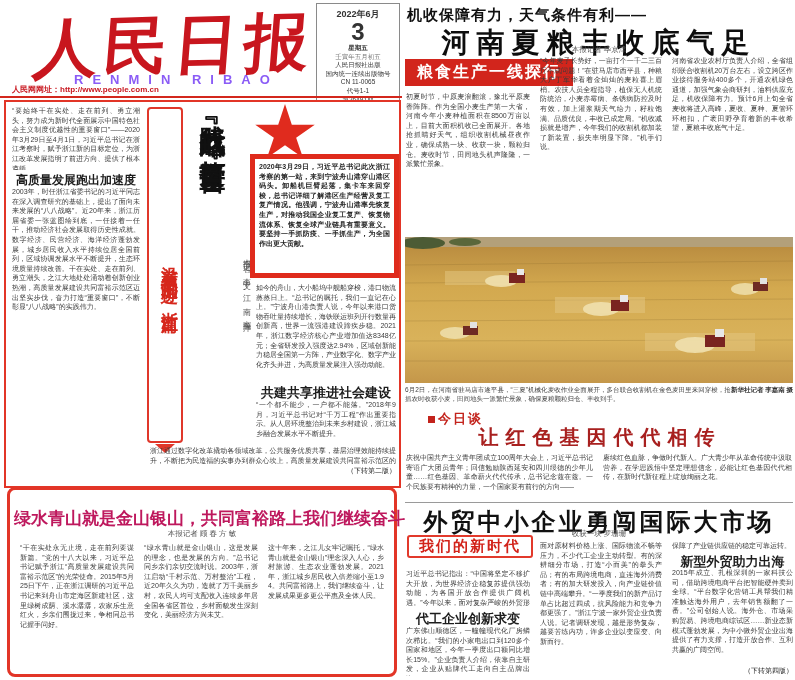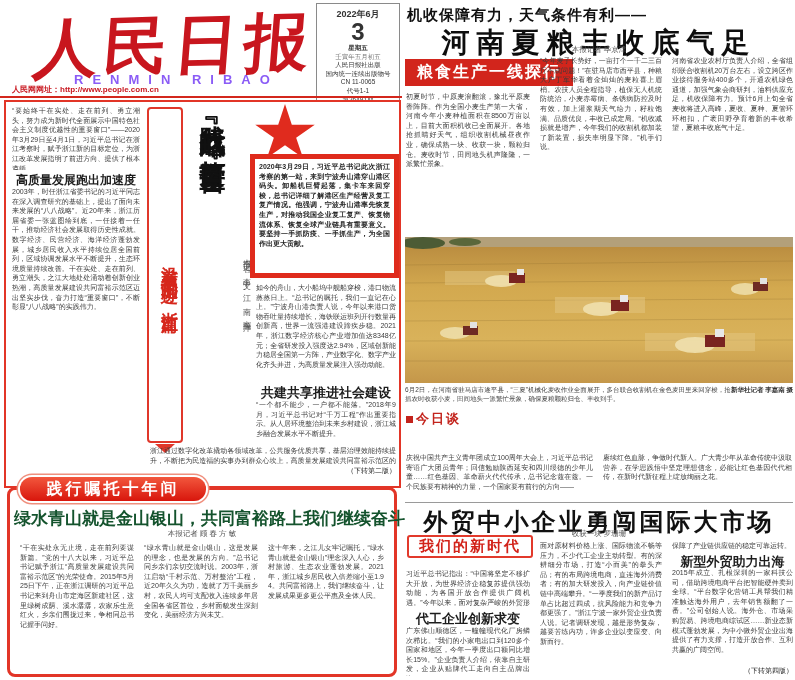--- a/index.html
+++ b/index.html
@@ -47,21 +47,21 @@
   .h2{font-size:24px;font-weight:bold;color:#111;letter-spacing:3px;white-space:nowrap;}
   .era-label{border:2px solid #e2392b;border-radius:3px;color:#d2231a;font-weight:bold;font-size:15px;
              letter-spacing:2px;display:flex;align-items:center;justify-content:center;background:#fff;box-sizing:border-box;}
   .sub13{font-size:13px;}
   .turn{font-size:7px;color:#222;text-align:right;}
   
   .bbox{border:3px solid #e23527;border-radius:8px;background:#fff;box-sizing:border-box;}
   .pill{background:linear-gradient(#f2573d,#d8160c);border-radius:12px;color:#fff;font-weight:bold;
         font-size:16px;letter-spacing:3px;display:flex;align-items:center;justify-content:center;
         box-shadow:0 0 0 2px #fff,0 0 0 3.5px #f0907e;}
-  .h3{font-size:17px;font-weight:bold;color:#14532d;white-space:nowrap;}
+  .h3{font-size:17px;font-weight:bold;color:#be185d;white-space:nowrap;}
   .caption{font-size:6.5px;line-height:8.6px;color:#444;text-align:justify;word-break:break-all;overflow:hidden;}
   .credit{float:right;color:#333;font-weight:bold;}
 </style>
 </head>
 <body>
 
 <div id="page">
 
   <div class="abs" style="left:34px;top:2px;">
     <div class="logo">人民日报</div>
@@ -137,24 +137,25 @@
         <ellipse cx="50" cy="96" rx="15" ry="6" fill="#efe0ae" opacity="0.85"></ellipse>
         <rect x="58" y="89" width="15" height="9" fill="#6e2a24"></rect>
           <rect x="65" y="85" width="7" height="6" fill="#e2e2e2"></rect>
       </g>
     </svg>
   </div>
   <div class="abs caption" style="left:405px;top:386px;width:388px;height:25px;">
     <span class="credit">新华社记者 李嘉南 摄</span><span>6月2日，在河南省驻马店市遂平县，“三夏”机械化麦收作业全面展开，多台联合收割机在金色麦田里来回穿梭，抢抓农时收获小麦，田间地头一派繁忙景象，确保夏粮颗粒归仓、丰收到手。</span>
   </div>
 
-  <div class="abs tt-label" style="left:406px;top:410px;justify-content:space-between;">
+  <div class="abs tt-label" style="left:428px;top:410px;justify-content:space-between;">
     <span class="tt-sq"></span>
     <span>今日谈</span>
   </div>
+  <div class="abs tt-head center" style="left:415px;top:424px;width:370px;">让红色基因代代相传</div>
   <div class="abs body-txt" style="left:406px;top:453px;width:187px;height:46px;">庆祝中国共产主义青年团成立100周年大会上，习近平总书记寄语广大团员青年；回信勉励陕西延安和四川绥德的少年儿童……红色基因、革命薪火代代传承，总书记念兹在兹。一个民族要有精神的力量，一个国家要有前行的方向——</div>
   <div class="abs body-txt" style="left:603px;top:453px;width:189px;height:46px;">赓续红色血脉，争做时代新人。广大青少年从革命传统中汲取营养，在学思践悟中坚定理想信念，必能让红色基因代代相传，在新时代新征程上绽放绚丽之花。</div>
 
   <div class="abs divider" style="left:405px;top:502px;width:388px;"></div>
 
   <div class="abs h2 center" style="left:405px;top:506px;width:388px;">外贸中小企业勇闯国际大市场</div>
   <div class="abs byline center" style="left:405px;top:529px;width:388px;">收获一块 罗珊珊</div>
 
   <div class="abs era-label" style="left:407px;top:535px;width:126px;height:23px;text-align:right;">我们的新时代</div>
 
@@ -187,21 +188,20 @@
   </div>
 
   <div class="abs body-txt" style="left:256px;top:283px;width:140px;height:98px;">如今的舟山，大小船坞中舰船穿梭，港口物流蒸蒸日上。“总书记的嘱托，我们一直记在心上。”宁波舟山港负责人说，今年以来港口货物吞吐量持续增长，海铁联运班列开行数量再创新高，世界一流强港建设蹄疾步稳。2021年，浙江数字经济核心产业增加值达8348亿元；全省研发投入强度达2.94%，区域创新能力稳居全国第一方阵，产业数字化、数字产业化齐头并进，为高质量发展注入强劲动能。</div>
   <div class="abs subhead" style="left:256px;top:384px;width:140px;font-size:13px;">共建共享推进社会建设</div>
   <div class="abs body-txt" style="left:256px;top:400px;width:140px;height:42px;">“一个都不能少，一户都不能落。”2018年9月，习近平总书记对“千万工程”作出重要指示。从人居环境整治到未来乡村建设，浙江城乡融合发展水平不断提升。</div>
 
   <div class="abs body-txt" style="left:150px;top:446px;width:246px;height:19px;">浙江通过数字化改革撬动各领域改革，公共服务优质共享，基层治理效能持续提升，不断把为民造福的实事办到群众心坎上，高质量发展建设共同富裕示范区的美好图景正在之江大地徐徐铺展。</div>
   <div class="abs turn" style="left:296px;top:466px;width:100px;">（下转第二版）</div>
 
   <div class="abs bbox" style="left:7px;top:487px;width:390px;height:190px;"></div>
-  <div class="abs pill" style="left:20px;top:477px;width:186px;height:24px;z-index:2;">践行嘱托十年间</div>
 
   <div class="abs h3 center" style="left:14px;top:507px;width:376px;">绿水青山就是金山银山，共同富裕路上我们继续奋斗</div>
   <div class="abs byline center" style="left:14px;top:529px;width:376px;">本报记者 顾 春 方 敏</div>
 
   <div class="abs body-txt" style="left:20px;top:543px;width:114px;height:128px;">“干在实处永无止境，走在前列要谋新篇。”党的十八大以来，习近平总书记赋予浙江“高质量发展建设共同富裕示范区”的光荣使命。2015年5月25日下午，正在浙江调研的习近平总书记来到舟山市定海区新建社区，这里绿树成荫、溪水潺潺，农家乐生意红火，乡亲们围拢过来，争相同总书记握手问好。</div>
   <div class="abs body-txt" style="left:144px;top:543px;width:114px;height:128px;">“绿水青山就是金山银山，这是发展的理念，也是发展的方向。”总书记同乡亲们亲切交流时说。2003年，浙江启动“千村示范、万村整治”工程，近20年久久为功，造就了万千美丽乡村，农民人均可支配收入连续多年居全国各省区首位，乡村面貌发生深刻变化，美丽经济方兴未艾。</div>
   <div class="abs body-txt" style="left:268px;top:543px;width:116px;height:128px;">这十年来，之江儿女牢记嘱托，“绿水青山就是金山银山”理念深入人心，乡村旅游、生态农业蓬勃发展。2021年，浙江城乡居民收入倍差缩小至1.94。共同富裕路上，我们继续奋斗，让发展成果更多更公平惠及全体人民。</div>
 
 </div>
 

